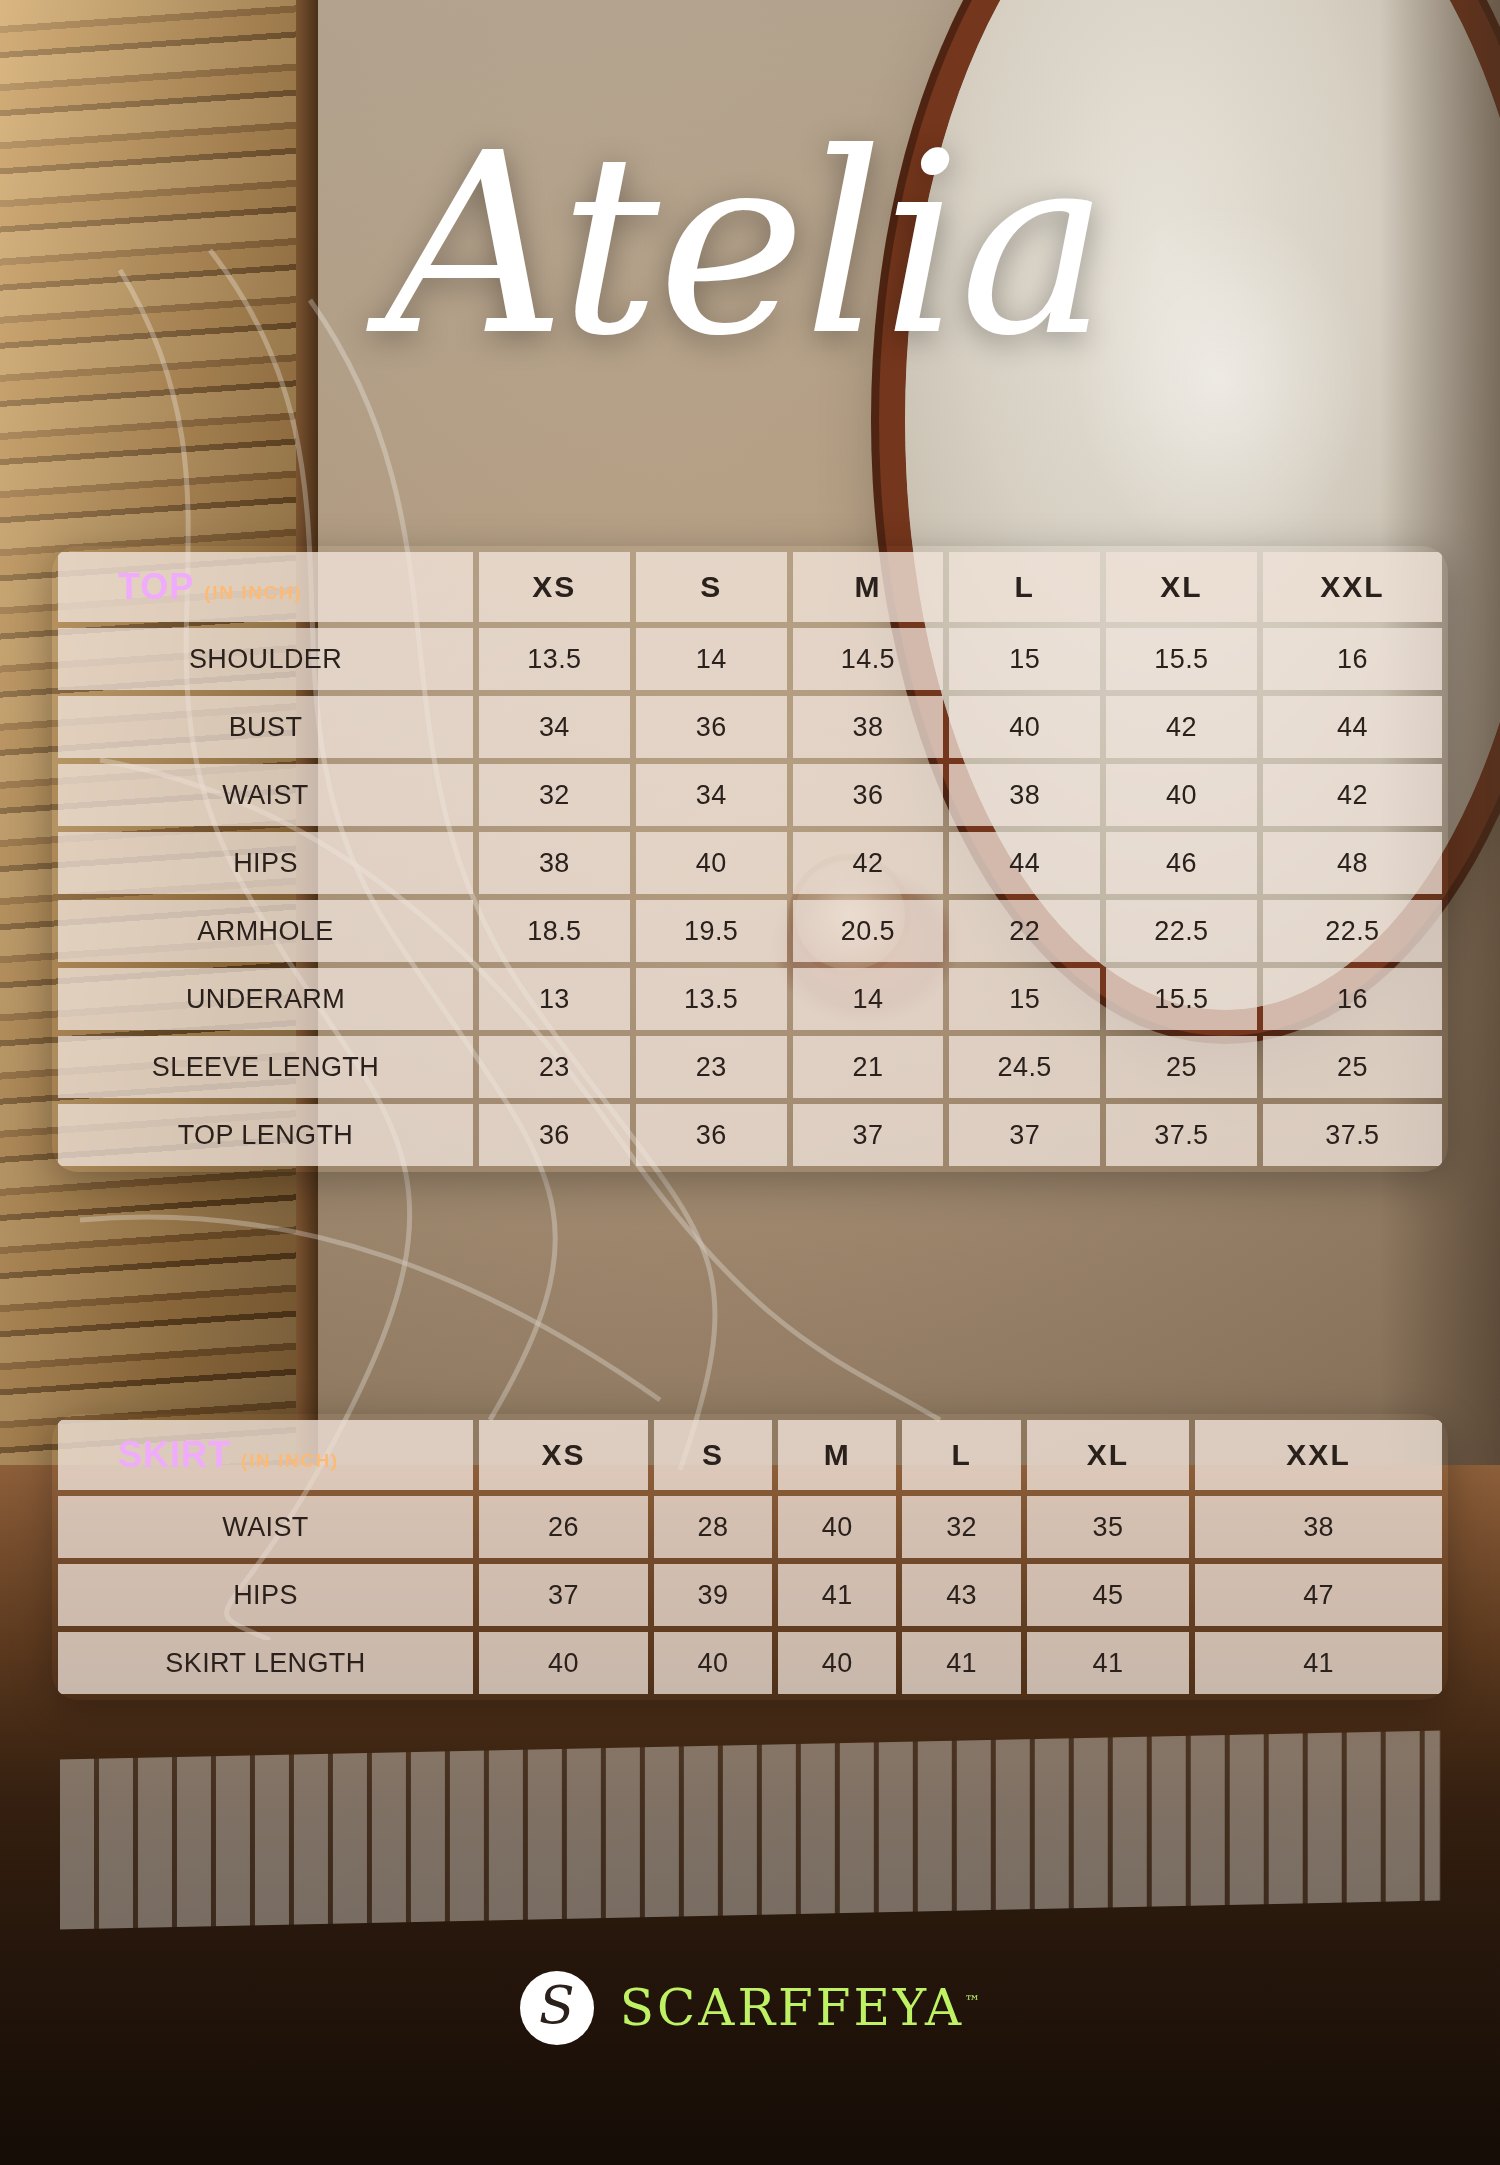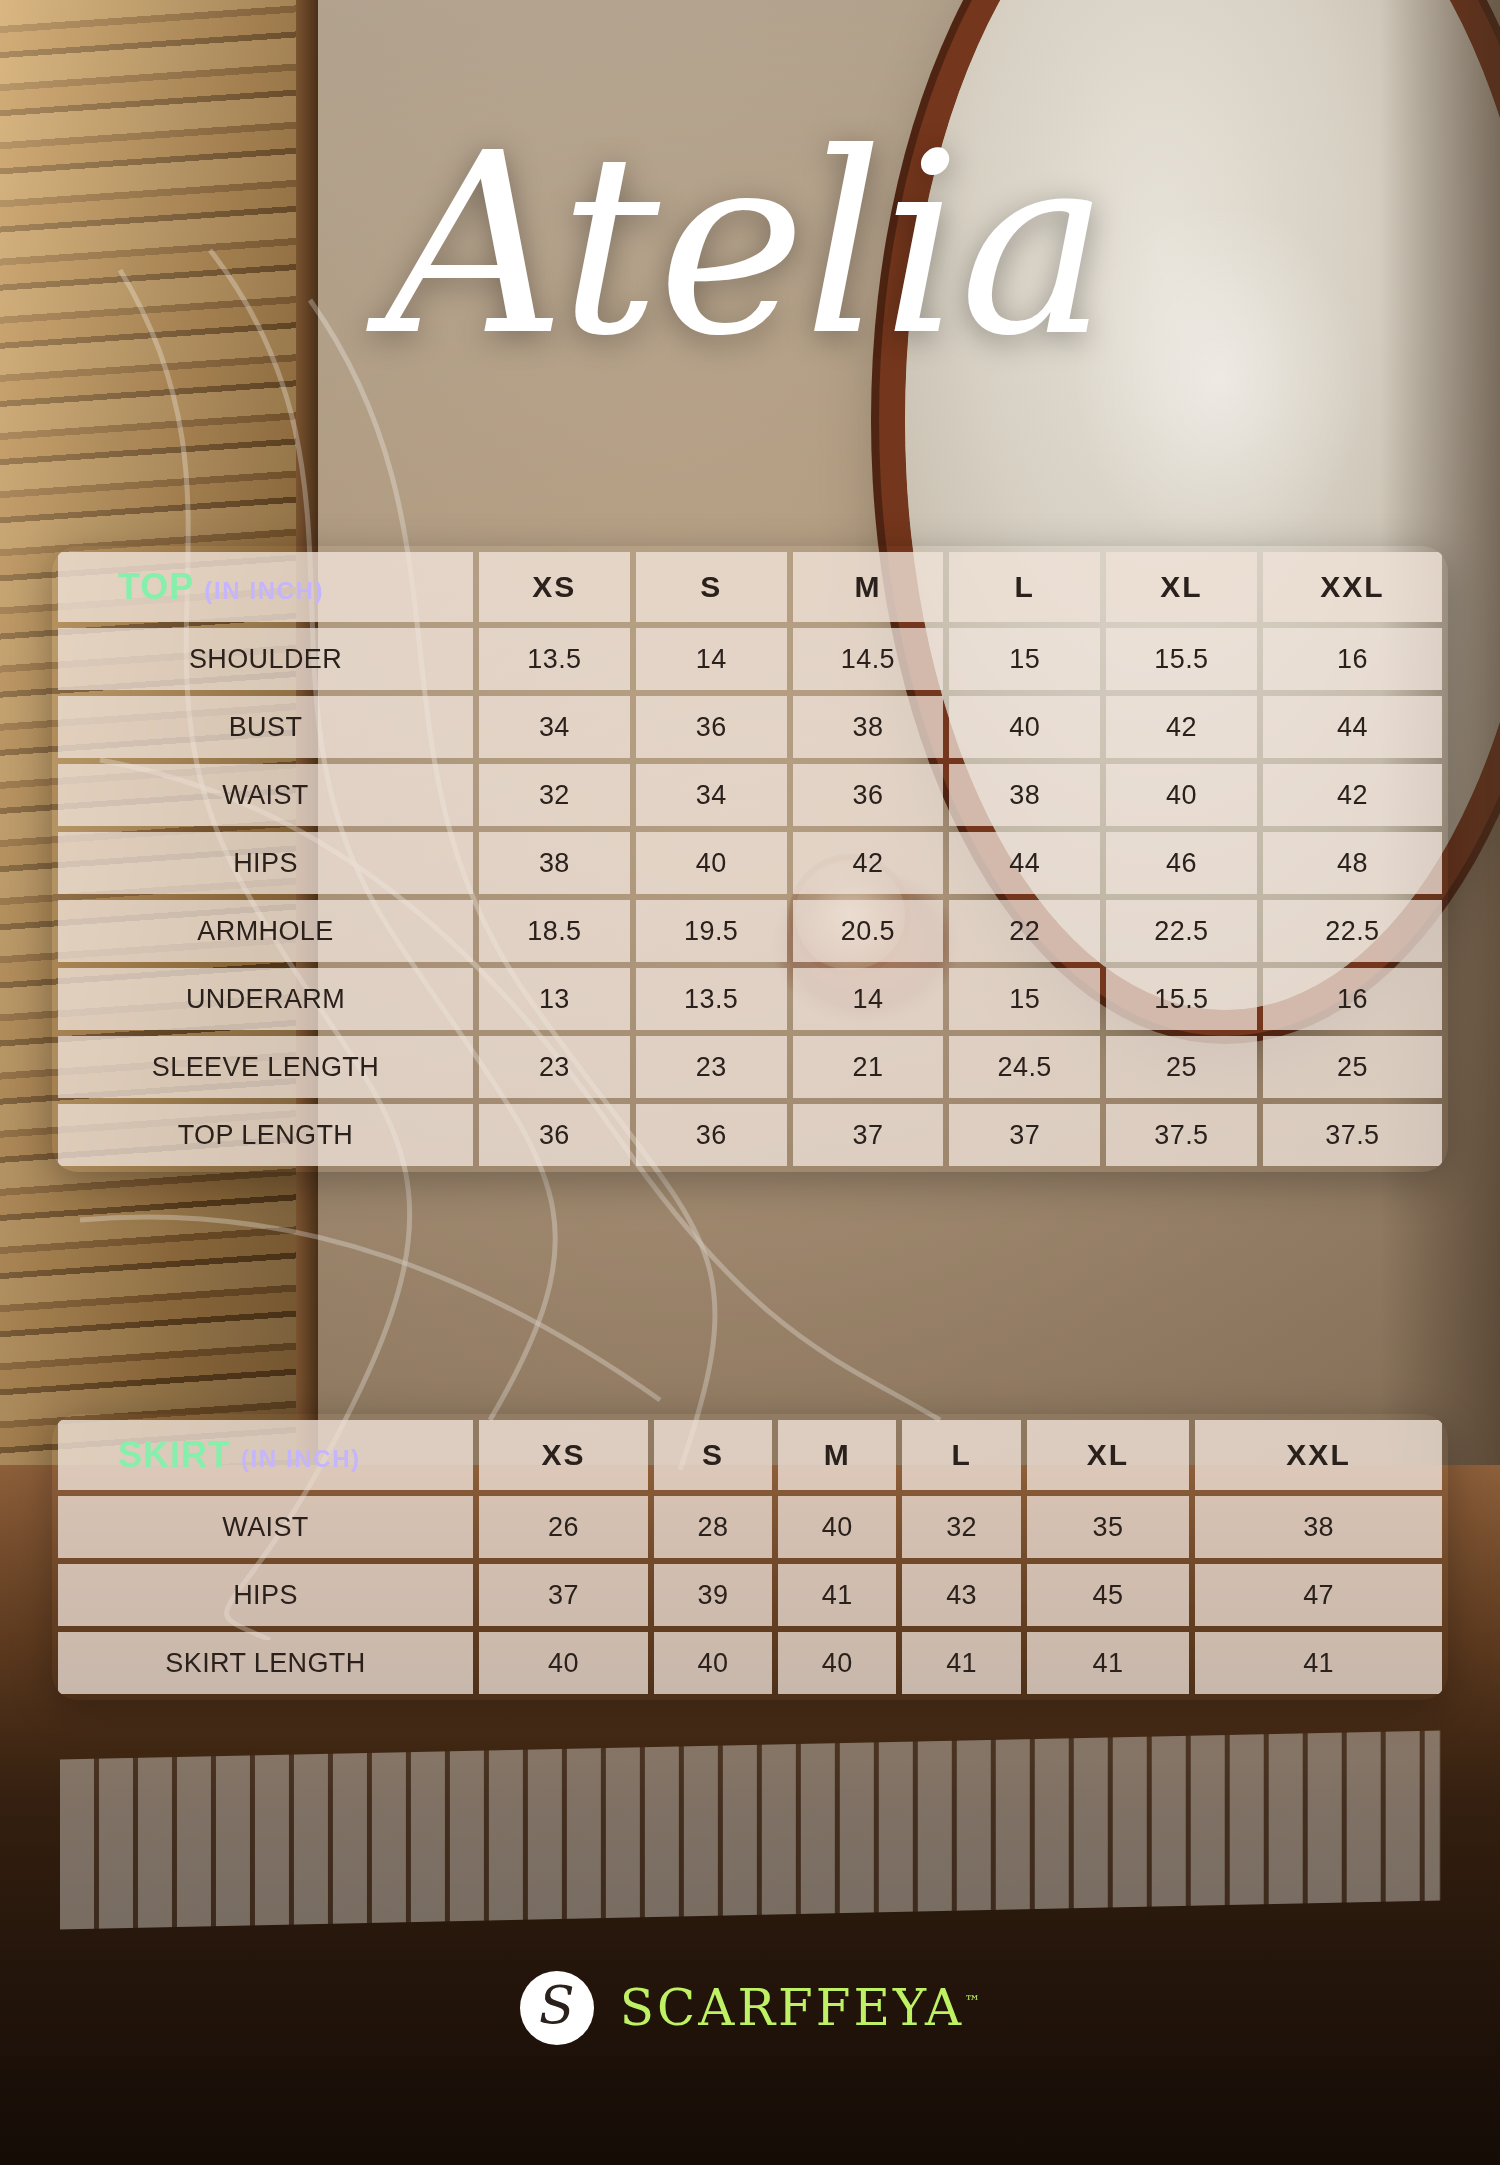--- a/index.html
+++ b/index.html
@@ -185,27 +185,27 @@
     font-size: 28px;
   }
   .corner {
     text-align: left !important;
     padding-left: 60px !important;
   }
   .corner .big {
     font-size: 36px;
     font-weight: 700;
     letter-spacing: 1px;
-    color: #86efac;
+    color: #f0abfc;
   }
   .corner .small {
-    font-size: 24px;
+    font-size: 19px;
     font-weight: 700;
     letter-spacing: 1.6px;
-    color: #c4b5fd;
+    color: #fdba74;
     margin-left: 10px;
   }
 
   
   .footer {
     position: absolute;
     left: 0; right: 0; bottom: 120px;
     display: flex;
     align-items: center;
     justify-content: center;

